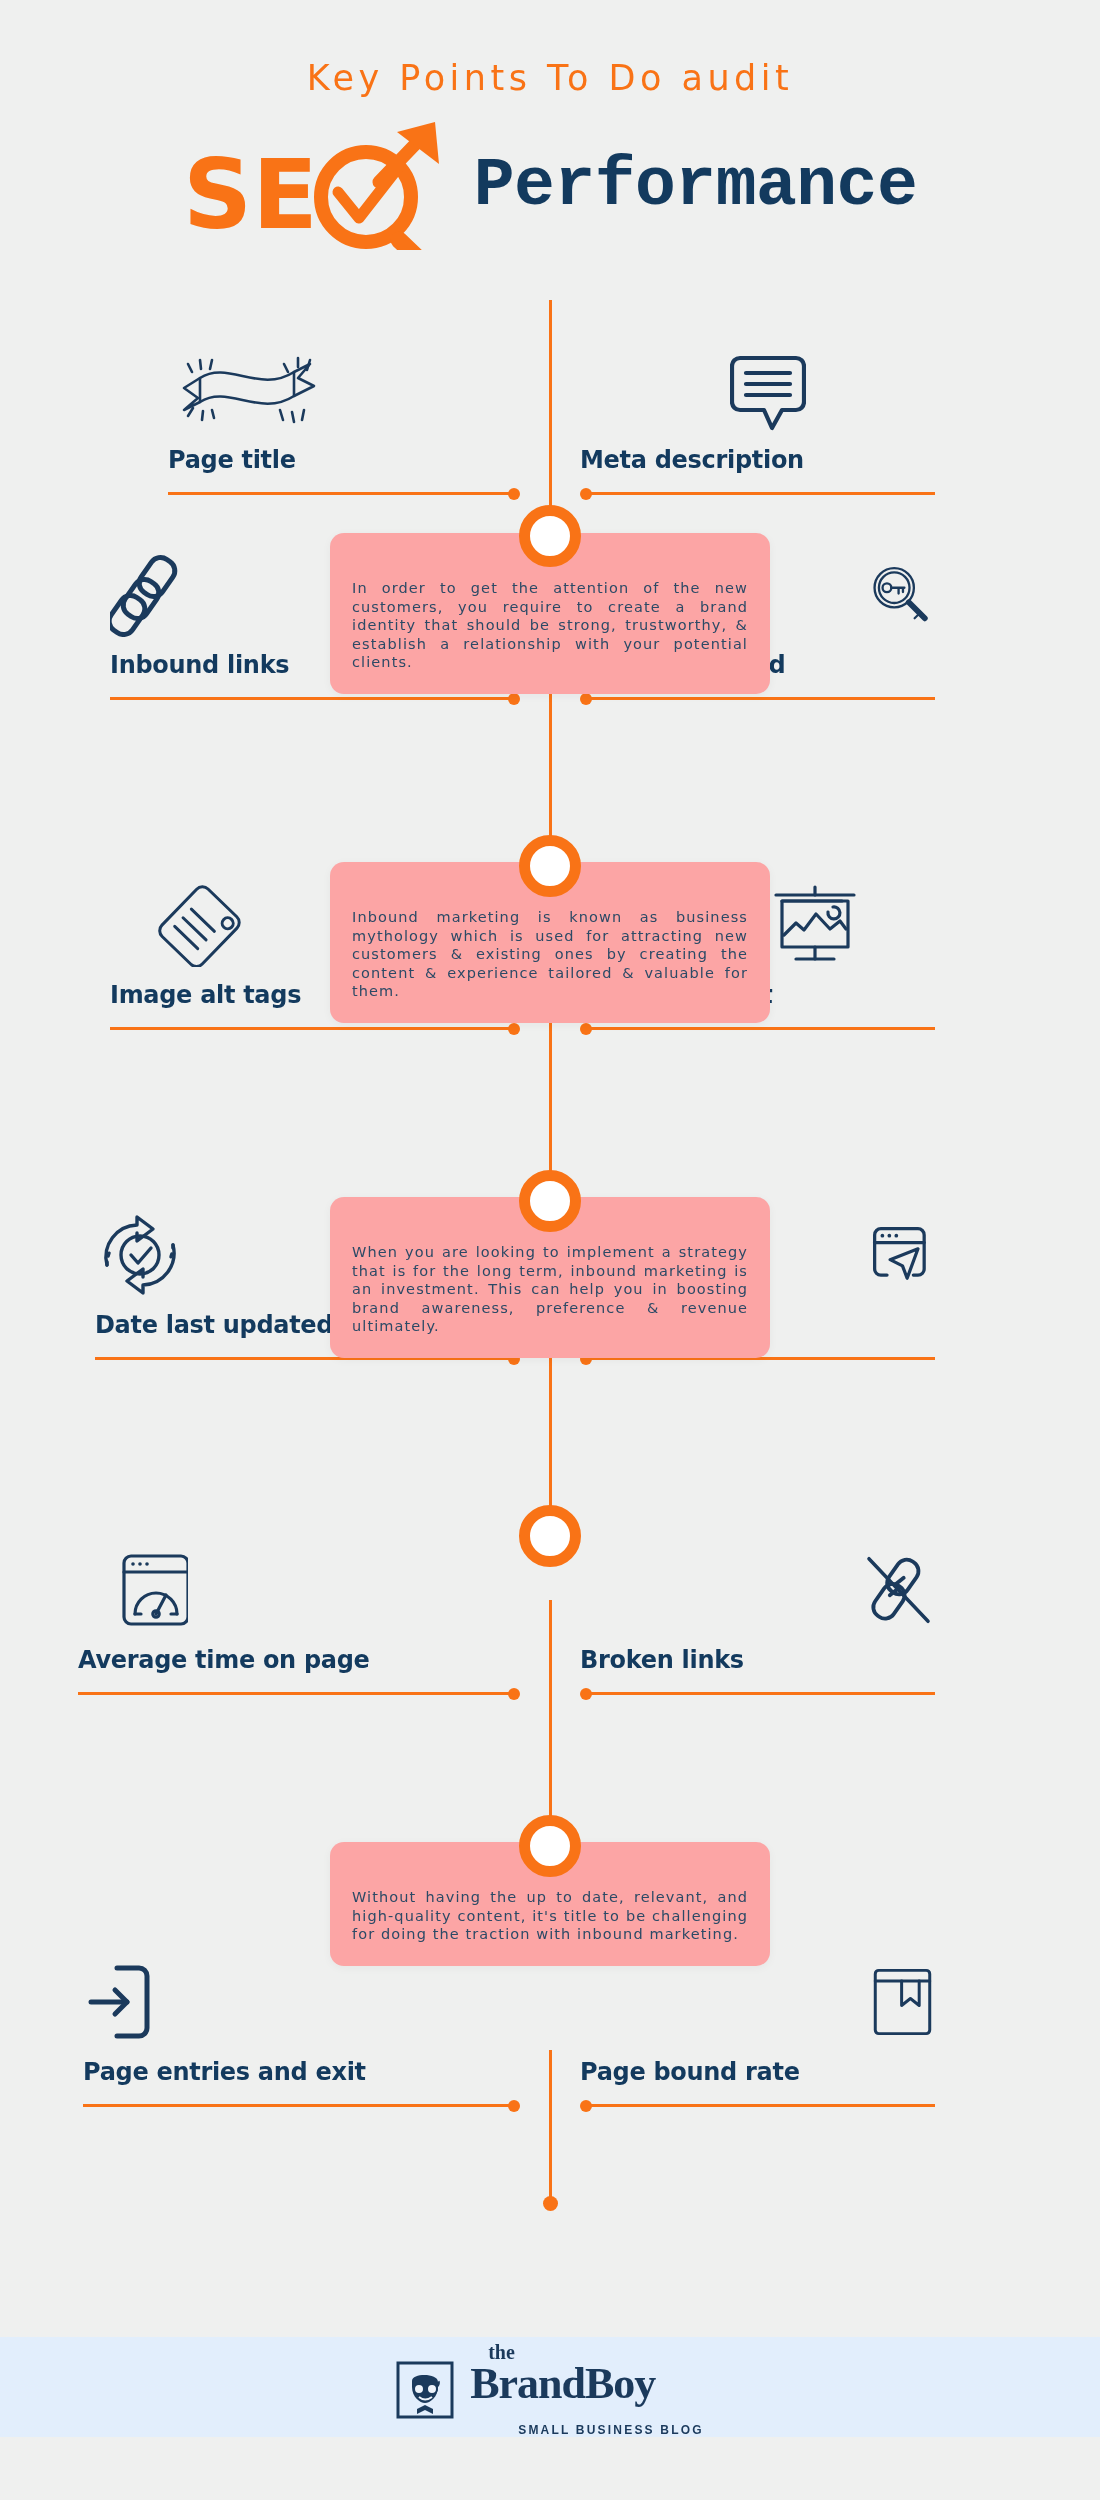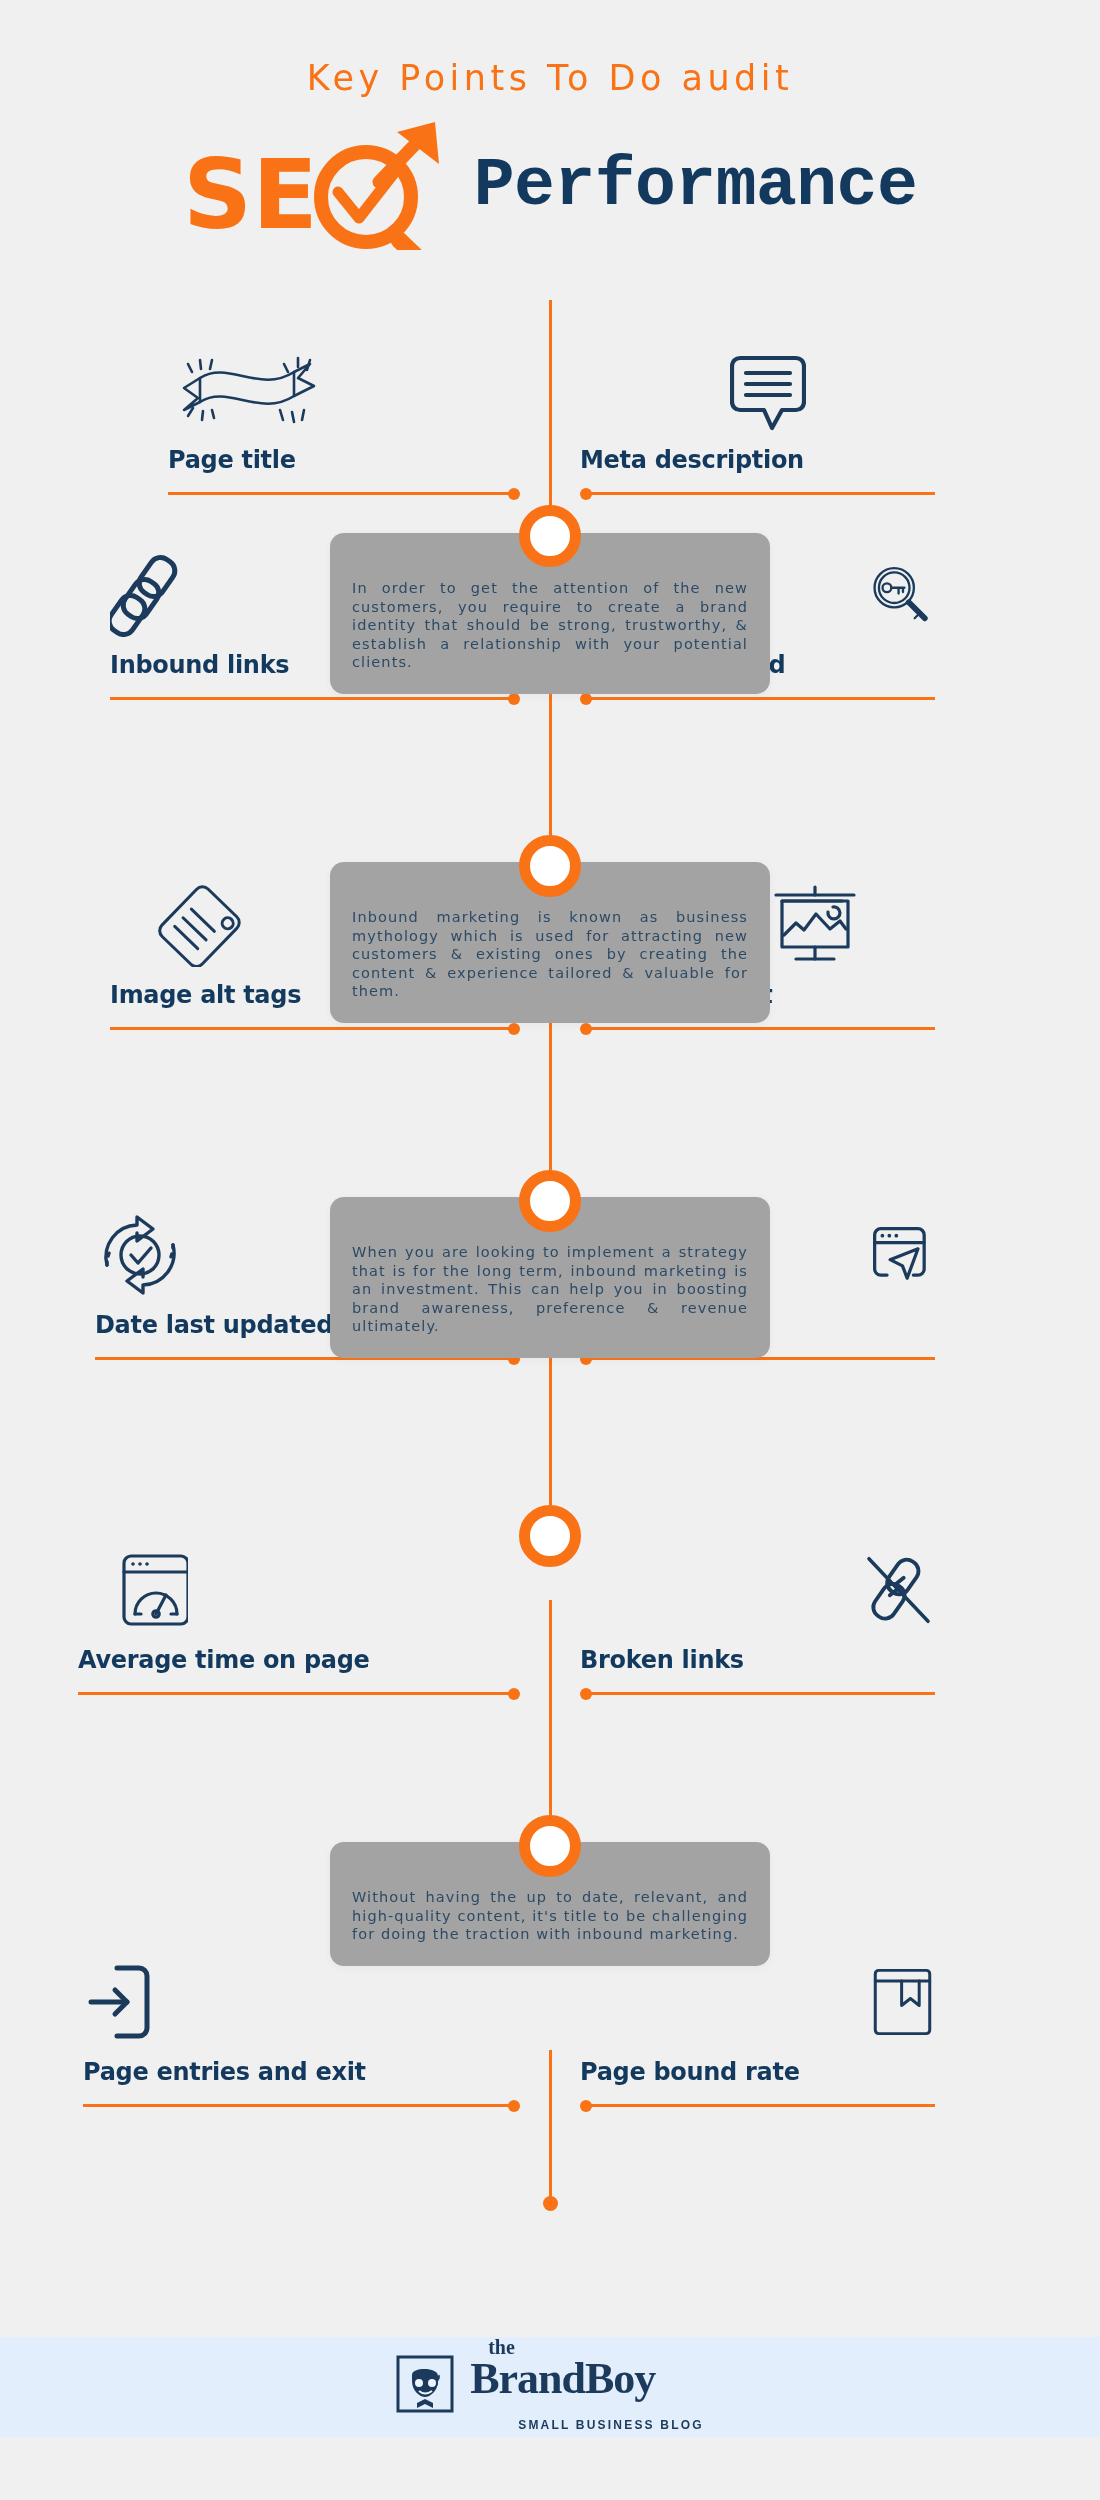--- a/index.html
+++ b/index.html
@@ -68,21 +68,21 @@
     width: 15px; height: 15px;
     border-radius: 50%;
     background: #f97316;
   }
 
   
   .card {
     position: absolute;
     left: 330px;
     width: 440px;
-    background: #a3a3a3;
+    background: #fca5a5;
     border-radius: 14px;
     box-shadow: 0 2px 10px rgba(0,0,0,0.045);
     padding: 46px 22px 22px 22px;
     z-index: 2;
   }
   .card p {
     color: #2c4a66;
     font-size: 14.5px;
     line-height: 18.5px;
     letter-spacing: 1.1px;
@@ -117,21 +117,21 @@
   .side.right .rule .bar { left: 6px; right: 0; }
   .side.right .rule .dot { left: 0; }
   .side.right .label, .side.right .icon-wrap { text-align: left; }
 
   
   .footer-band {
     position: absolute;
     left: 0; bottom: 63px;
     width: 1100px; height: 100px;
     background: #e2eefc;
-    display: flex; align-items: flex-start; justify-content: center;
+    display: flex; align-items: flex-end; justify-content: center;
   }
   .brand {
     display: flex; align-items: center; gap: 16px;
   }
   .brand-mark { width: 58px; height: 58px; }
   .brand-text { position: relative; }
   .brand-the {
     font-family: "Liberation Serif", serif;
     font-size: 20px; font-weight: 700; color: #1b3a5c;
     line-height: 1; margin-left: 18px;

